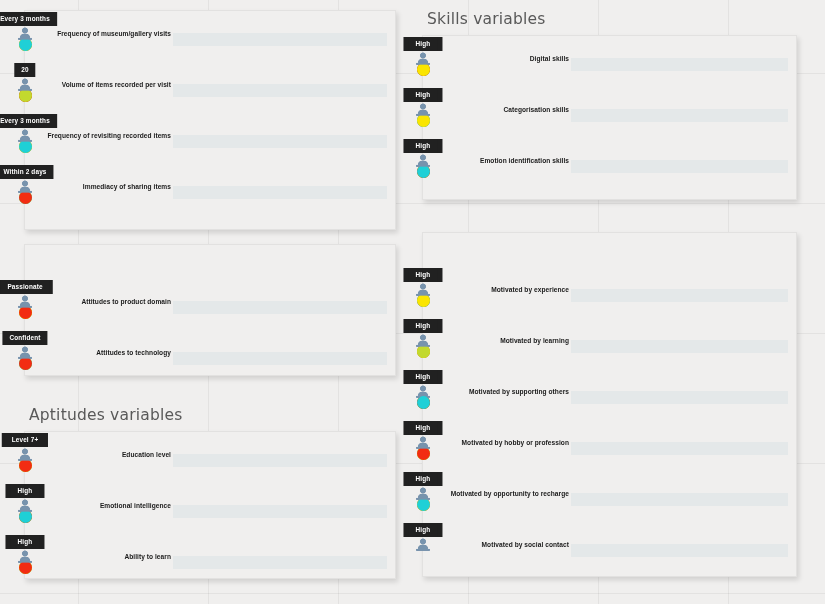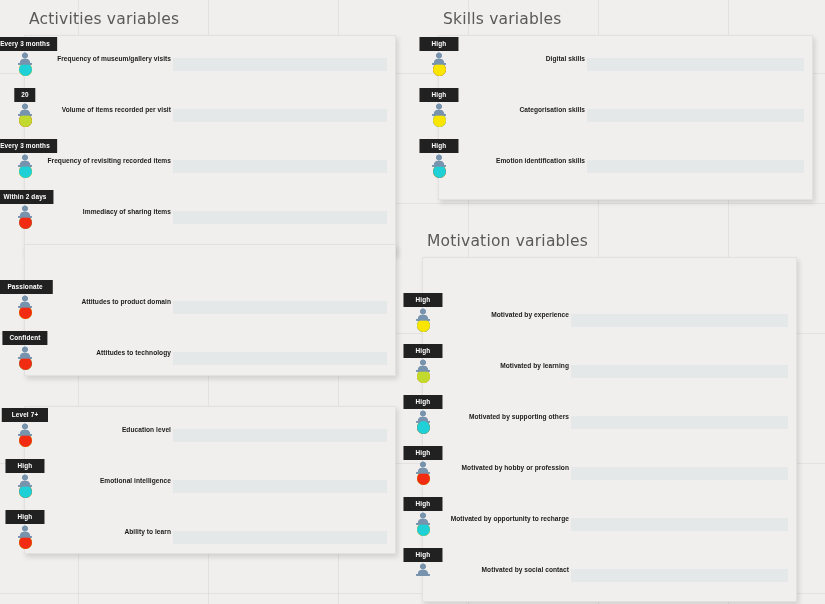--- a/index.html
+++ b/index.html
@@ -95,21 +95,20 @@
     border-radius:50%;
     margin:-1px auto 0 auto;
   }
 </style>
 </head>
 <body>
 
 <div id="canvas-grid"></div>
 
 <div class="group" style="left:24px; top:10px; width:375px;">
-  <div class="group-title">Activities variables</div>
   <div class="panel" style="width:372px;height:220px;" id="panel-activities">
       <div class="row">
         <div class="row-label">Frequency of museum/gallery visits</div>
         <div class="track"></div>
         <div class="scale-tag">Weekly</div>
         <div class="scale-tag">Monthly</div>
         <div class="scale-tag">Every 3 months</div>
         <div class="marker">
           <span class="person"><svg viewBox="0 0 20 18" width="14" height="13" xmlns="http://www.w3.org/2000/svg">
               <circle cx="10" cy="4.6" r="3.7" fill="#7793ad"></circle>
@@ -255,21 +254,21 @@
               <circle cx="10" cy="4.6" r="3.7" fill="#7793ad"></circle>
               <path d="M10 9.2c-4.0 0-6.6 2.0-6.6 4.4v2.6h13.2v-2.6c0-2.4-2.6-4.4-6.6-4.4z" fill="#7793ad"></path>
               <rect x="0.6" y="15.4" width="18.8" height="2.4" fill="#7793ad"></rect>
             </svg></span>
           <span class="dot" style="background: rgb(242, 44, 18);"></span>
         </div>
       </div>
     </div>
 </div>
 
-<div class="group" style="left:422px; top:10px; width:380px;margin-left:16px;">
+<div class="group" style="left:422px; top:10px; width:380px;">
   <div class="group-title">Skills variables</div>
   <div class="panel" style="width:375px;height:165px;" id="panel-skills">
       <div class="row">
         <div class="row-label">Digital skills</div>
         <div class="track"></div>
         <div class="scale-tag">Low</div>
         <div class="scale-tag">Medium</div>
         <div class="scale-tag">High</div>
         <div class="marker">
           <span class="person"><svg viewBox="0 0 20 18" width="14" height="13" xmlns="http://www.w3.org/2000/svg">
@@ -461,20 +460,21 @@
               <path d="M10 9.2c-4.0 0-6.6 2.0-6.6 4.4v2.6h13.2v-2.6c0-2.4-2.6-4.4-6.6-4.4z" fill="#7793ad"></path>
               <rect x="0.6" y="15.4" width="18.8" height="2.4" fill="#7793ad"></rect>
             </svg></span>
           <span class="dot" style="background: rgb(242, 44, 18);"></span>
         </div>
       </div>
     </div>
 </div>
 
 <div class="group" style="left:24px; top:406px; width:375px;">
+  <div class="group-title">Aptitudes variables</div>
   <div class="panel" style="width:372px;height:148px;" id="panel-aptitudes">
       <div class="row">
         <div class="row-label">Education level</div>
         <div class="track"></div>
         <div class="scale-tag">Levels 1/2</div>
         <div class="scale-tag">Level 3</div>
         <div class="scale-tag">Levels 4-6</div>
         <div class="scale-tag">Level 7+</div>
         <div class="marker">
           <span class="person"><svg viewBox="0 0 20 18" width="14" height="13" xmlns="http://www.w3.org/2000/svg">
@@ -584,21 +584,20 @@
               <path d="M10 9.2c-4.0 0-6.6 2.0-6.6 4.4v2.6h13.2v-2.6c0-2.4-2.6-4.4-6.6-4.4z" fill="#7793ad"></path>
               <rect x="0.6" y="15.4" width="18.8" height="2.4" fill="#7793ad"></rect>
             </svg></span>
           <span class="dot" style="background: rgb(242, 44, 18);"></span>
         </div>
       </div>
     </div>
 </div>
 
 <div class="group" style="left:422px; top:232px; width:380px;">
-  <div class="group-title">Motivation variables</div>
   <div class="panel" style="width:375px;height:345px;" id="panel-motivation">
       <div class="row" style="height: 34px;"></div>
       <div class="row">
         <div class="row-label">Motivated by experience</div>
         <div class="track"></div>
         <div class="scale-tag">Low</div>
         <div class="scale-tag">Medium</div>
         <div class="scale-tag">High</div>
         <div class="marker">
           <span class="person"><svg viewBox="0 0 20 18" width="14" height="13" xmlns="http://www.w3.org/2000/svg">

